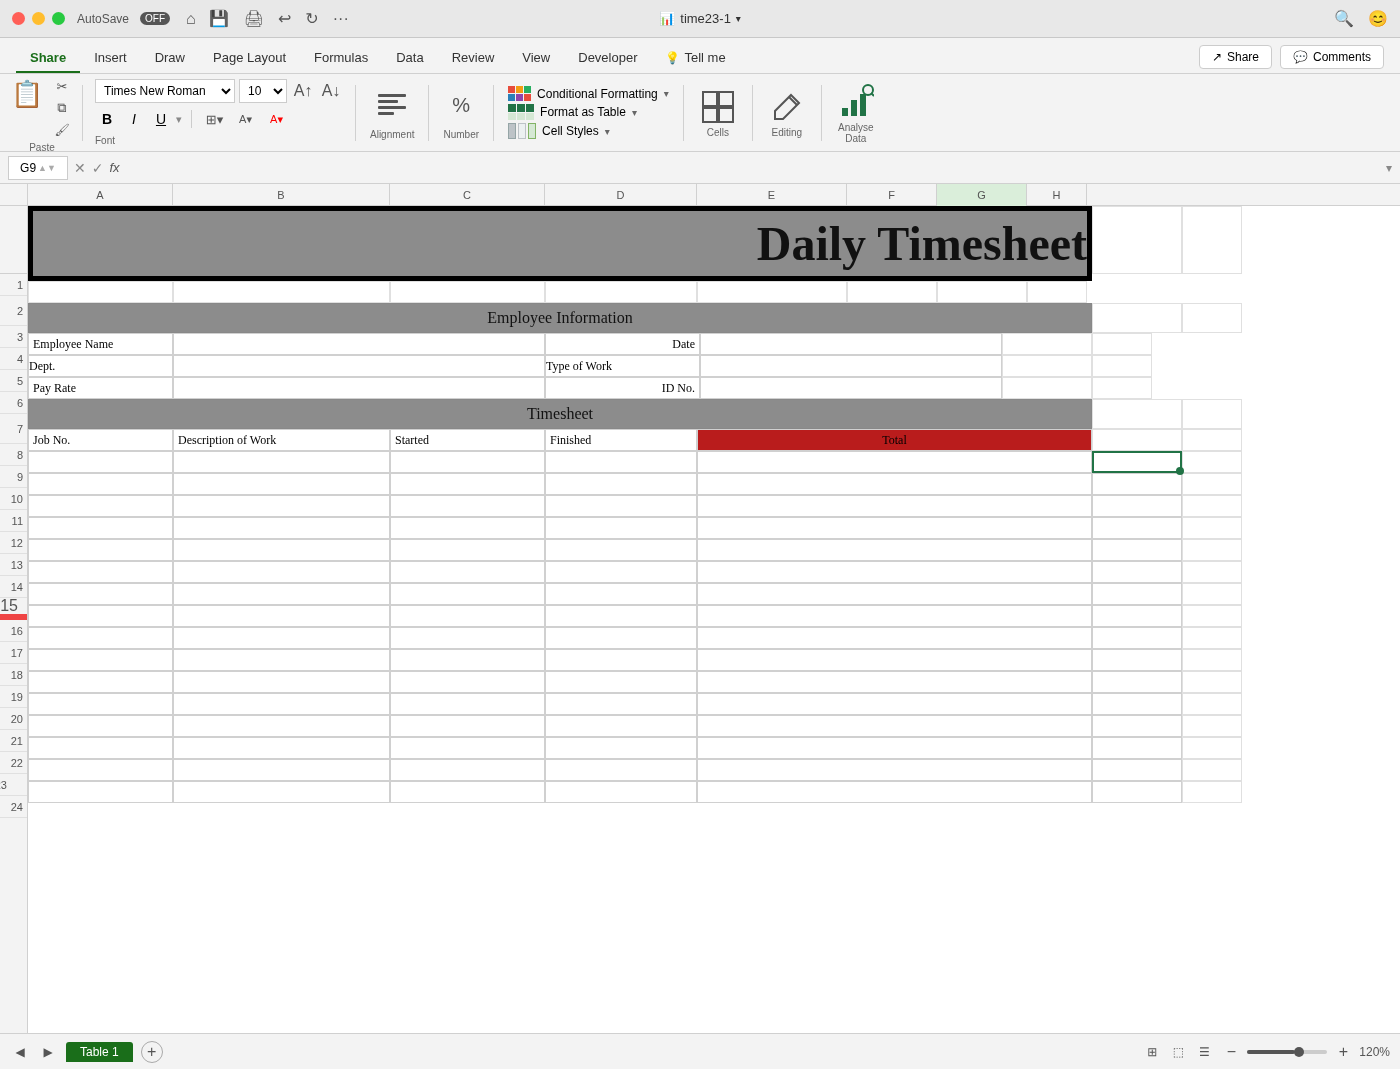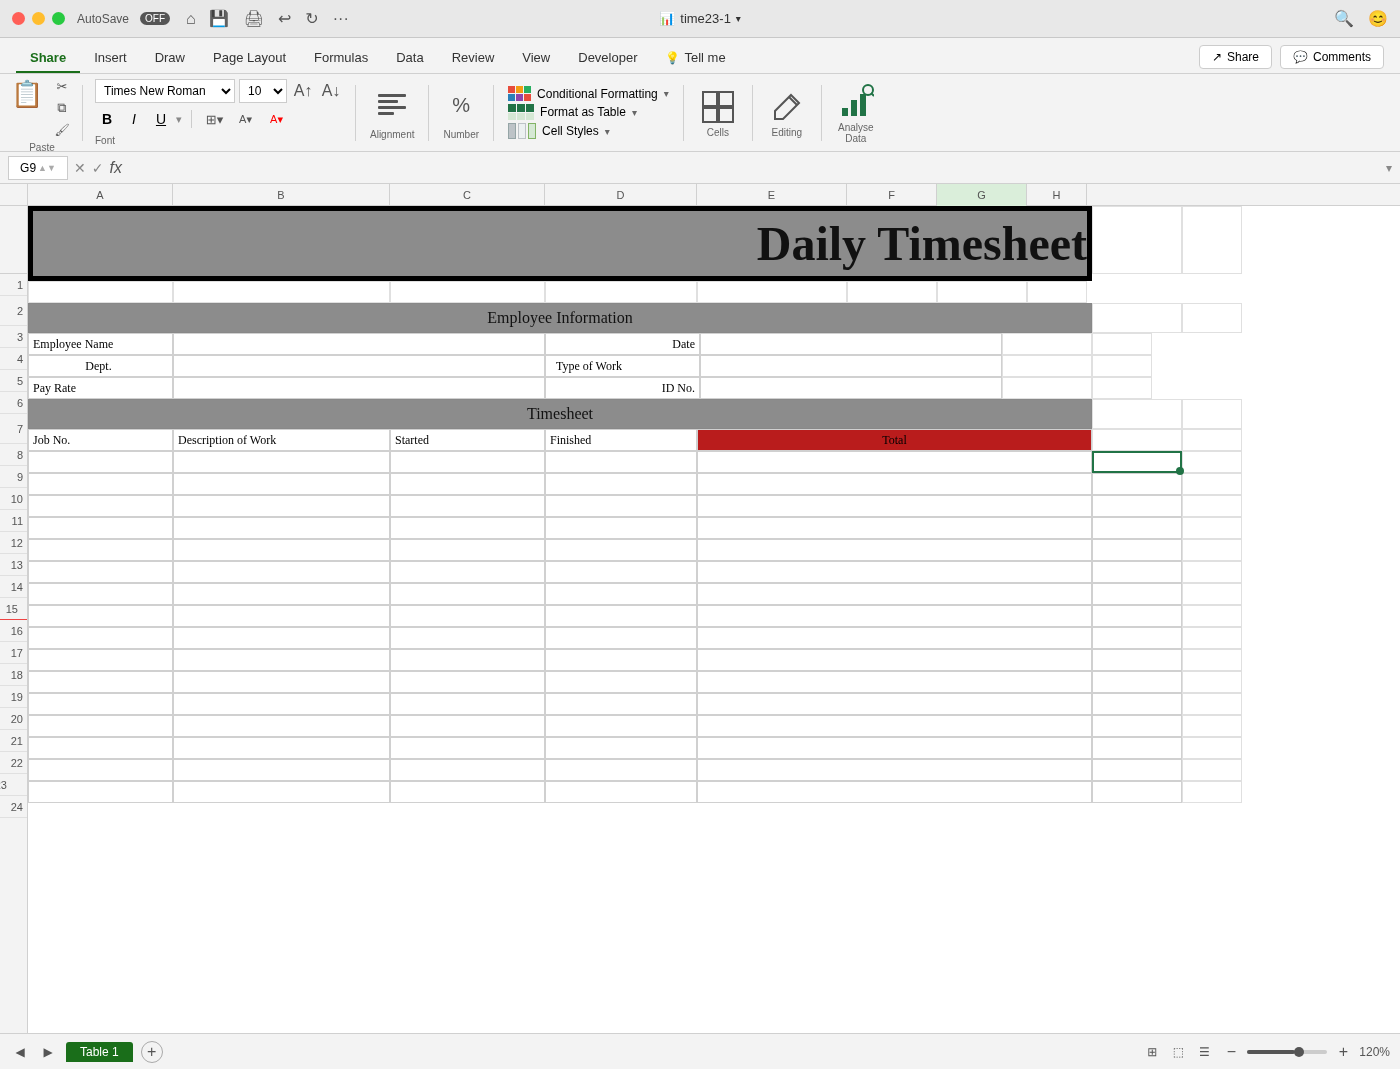--- a/index.html
+++ b/index.html
@@ -100,21 +100,21 @@
       border: 1px solid #ccc;
       background: white;
       font-size: 12px;
       text-align: center;
       display: flex;
       align-items: center;
       justify-content: center;
       gap: 2px;
     }
     .formula-btns { display: flex; gap: 6px; align-items: center; color: #888; font-size: 16px; }
-    .formula-fx { font-size: 16px; color: #555; font-style: italic; }
+    .formula-fx { font-size: 13px; color: #555; font-style: italic; }
     .formula-input { flex: 1; height: 24px; border: none; background: transparent; font-size: 13px; outline: none; }
 
     
     .bottom-bar {
       height: 36px;
       background: #f3f3f3;
       border-top: 1px solid #d0d0d0;
       display: flex;
       align-items: center;
       padding: 0 10px;
@@ -366,21 +366,21 @@
     <div style="height:22px;display:flex;align-items:center;justify-content:flex-end;padding-right:4px;font-size:11px;color:#555;border-bottom:1px solid #e0e0e0;">5</div>
     <div style="height:22px;display:flex;align-items:center;justify-content:flex-end;padding-right:4px;font-size:11px;color:#555;border-bottom:1px solid #e0e0e0;">6</div>
     <div style="height:30px;display:flex;align-items:center;justify-content:flex-end;padding-right:4px;font-size:11px;color:#555;border-bottom:1px solid #e0e0e0;">7</div>
     <div style="height:22px;display:flex;align-items:center;justify-content:flex-end;padding-right:4px;font-size:11px;color:#555;border-bottom:1px solid #e0e0e0;">8</div>
     <div style="height:22px;display:flex;align-items:center;justify-content:flex-end;padding-right:4px;font-size:11px;color:#555;border-bottom:1px solid #e0e0e0;">9</div>
     <div style="height:22px;display:flex;align-items:center;justify-content:flex-end;padding-right:4px;font-size:11px;color:#555;border-bottom:1px solid #e0e0e0;">10</div>
     <div style="height:22px;display:flex;align-items:center;justify-content:flex-end;padding-right:4px;font-size:11px;color:#555;border-bottom:1px solid #e0e0e0;">11</div>
     <div style="height:22px;display:flex;align-items:center;justify-content:flex-end;padding-right:4px;font-size:11px;color:#555;border-bottom:1px solid #e0e0e0;">12</div>
     <div style="height:22px;display:flex;align-items:center;justify-content:flex-end;padding-right:4px;font-size:11px;color:#555;border-bottom:1px solid #e0e0e0;">13</div>
     <div style="height:22px;display:flex;align-items:center;justify-content:flex-end;padding-right:4px;font-size:11px;color:#555;border-bottom:1px solid #e0e0e0;">14</div>
-    <div style="height:22px;display:flex;align-items:center;justify-content:flex-end;padding-right:9px;font-size:11px;color:#555;border-bottom:1px solid #ef4444;">15</div>
+    <div style="height:22px;display:flex;align-items:center;justify-content:flex-end;padding-right:9px;font-size:16px;color:#555;border-bottom:6px solid #ef4444;">15</div>
     <div style="height:22px;display:flex;align-items:center;justify-content:flex-end;padding-right:4px;font-size:11px;color:#555;border-bottom:1px solid #e0e0e0;">16</div>
     <div style="height:22px;display:flex;align-items:center;justify-content:flex-end;padding-right:4px;font-size:11px;color:#555;border-bottom:1px solid #e0e0e0;">17</div>
     <div style="height:22px;display:flex;align-items:center;justify-content:flex-end;padding-right:4px;font-size:11px;color:#555;border-bottom:1px solid #e0e0e0;">18</div>
     <div style="height:22px;display:flex;align-items:center;justify-content:flex-end;padding-right:4px;font-size:11px;color:#555;border-bottom:1px solid #e0e0e0;">19</div>
     <div style="height:22px;display:flex;align-items:center;justify-content:flex-end;padding-right:4px;font-size:11px;color:#555;border-bottom:1px solid #e0e0e0;">20</div>
     <div style="height:22px;display:flex;align-items:center;justify-content:flex-end;padding-right:4px;font-size:11px;color:#555;border-bottom:1px solid #e0e0e0;">21</div>
     <div style="height:22px;display:flex;align-items:center;justify-content:flex-end;padding-right:4px;font-size:11px;color:#555;border-bottom:1px solid #e0e0e0;">22</div>
     <div style="height:22px;display:flex;align-items:center;justify-content:flex-end;padding-right:20px;font-size:11px;color:#555;border-bottom:1px solid #e0e0e0;">23</div>
     <div style="height:22px;display:flex;align-items:center;justify-content:flex-end;padding-right:4px;font-size:11px;color:#555;border-bottom:1px solid #e0e0e0;">24</div>
   </div>
@@ -434,25 +434,25 @@
         <div style="width:372px;height:22px;background:white;border:1px solid #d0d0d0;"></div>
         <div style="width:155px;height:22px;background:white;border:1px solid #d0d0d0;display:flex;align-items:center;justify-content:flex-end;padding-right:4px;">
           <span style="font-size:12px;font-family:'Times New Roman',serif;">Date</span>
         </div>
         <div style="width:302px;height:22px;background:white;border:1px solid #d0d0d0;"></div>
         <div style="width:90px;height:22px;background:white;border:1px solid #e0e0e0;"></div>
         <div style="width:60px;height:22px;background:white;border:1px solid #e0e0e0;"></div>
       </div>
 
       <div style="display:flex;">
-        <div style="width:145px;height:22px;background:white;border:1px solid #d0d0d0;display:flex;align-items:center;justify-content:center;padding-right:4px;">
+        <div style="width:145px;height:22px;background:white;border:1px solid #d0d0d0;display:flex;align-items:center;justify-content:flex-start;padding-right:4px;">
           <span style="font-size:12px;font-family:'Times New Roman',serif;">Dept.</span>
         </div>
         <div style="width:372px;height:22px;background:white;border:1px solid #d0d0d0;"></div>
-        <div style="width:155px;height:22px;background:white;border:1px solid #d0d0d0;display:flex;align-items:center;padding-left:10px;">
+        <div style="width:155px;height:22px;background:white;border:1px solid #d0d0d0;display:flex;align-items:center;padding-left:0;">
           <span style="font-size:12px;font-family:'Times New Roman',serif;">Type of Work</span>
         </div>
         <div style="width:302px;height:22px;background:white;border:1px solid #d0d0d0;"></div>
         <div style="width:90px;height:22px;background:white;border:1px solid #e0e0e0;"></div>
         <div style="width:60px;height:22px;background:white;border:1px solid #e0e0e0;"></div>
       </div>
 
       <div style="display:flex;">
         <div style="width:145px;height:22px;background:white;border:1px solid #d0d0d0;display:flex;align-items:center;padding-left:4px;">
           <span style="font-size:12px;font-family:'Times New Roman',serif;">Pay Rate</span>

